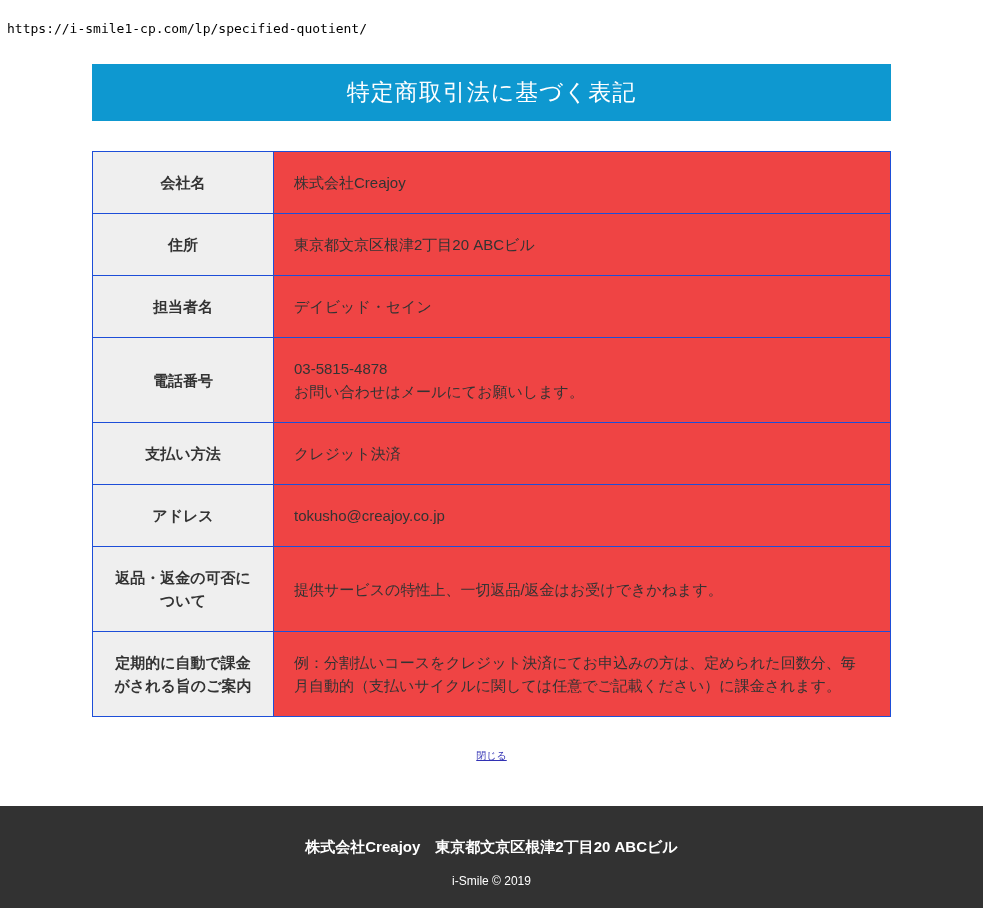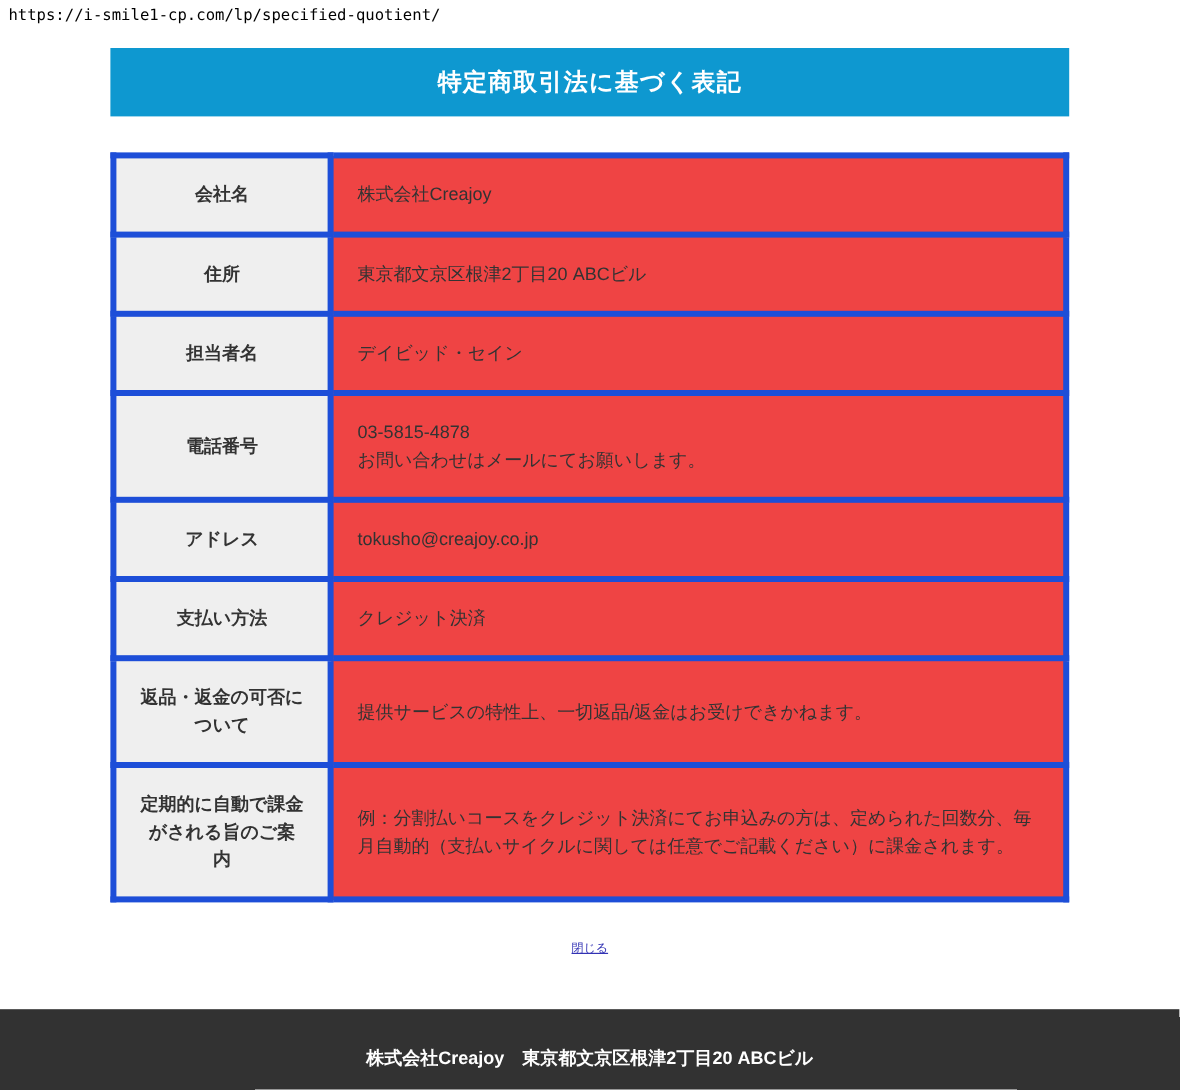--- a/index.html
+++ b/index.html
@@ -6,54 +6,54 @@
   html, body { margin: 0; padding: 0; }
   body {
     width: 983px;
     height: 908px;
     background: #ffffff;
     color: #333333;
     font-family: "Liberation Sans", sans-serif;
     overflow: hidden;
   }
   .url-bar {
-    height: 40px;
-    padding: 6px 0 0 7px;
+    height: 64px;
+    padding: 21px 0 0 7px;
     font-family: "DejaVu Sans Mono", monospace;
     font-size: 13px;
     color: #000000;
   }
   .container {
     width: 799px;
     margin: 0 auto;
   }
   .banner {
     height: 57px;
     background: #0e98d0;
     display: flex;
     align-items: center;
     justify-content: center;
   }
   .banner h1 {
     margin: 0;
     color: #ffffff;
-    font-size: 20px;
-    font-weight: bold;
+    font-size: 23px;
+    font-weight: normal;
     letter-spacing: 1px;
   }
   table.disclosure {
     width: 799px;
     margin-top: 30px;
     border-collapse: collapse;
     table-layout: fixed;
   }
   table.disclosure col.c-label { width: 181px; }
   table.disclosure th,
   table.disclosure td {
-    border: 5px solid #1d4ed8;
+    border: 1px solid #1d4ed8;
     font-size: 15px;
     line-height: 23px;
     vertical-align: middle;
   }
   table.disclosure th {
     background: #efefef;
     padding: 19px 20px;
     text-align: center;
     font-weight: bold;
     color: #333333;
@@ -125,26 +125,26 @@
       <tr>
         <th>担当者名</th>
         <td>デイビッド・セイン</td>
       </tr>
       <tr>
         <th>電話番号</th>
         <td>03-5815-4878
 お問い合わせはメールにてお願いします。</td>
       </tr>
       <tr>
+        <th>支払い方法</th>
+        <td>クレジット決済</td>
+      </tr>
+      <tr>
         <th>アドレス</th>
         <td>tokusho@creajoy.co.jp</td>
-      </tr>
-      <tr>
-        <th>支払い方法</th>
-        <td>クレジット決済</td>
       </tr>
       <tr>
         <th>返品・返金の可否について</th>
         <td>提供サービスの特性上、一切返品/返金はお受けできかねます。</td>
       </tr>
       <tr>
         <th>定期的に自動で課金がされる旨のご案内</th>
         <td>例：分割払いコースをクレジット決済にてお申込みの方は、定められた回数分、毎月自動的（支払いサイクルに関しては任意でご記載ください）に課金されます。</td>
       </tr>
     </tbody>

